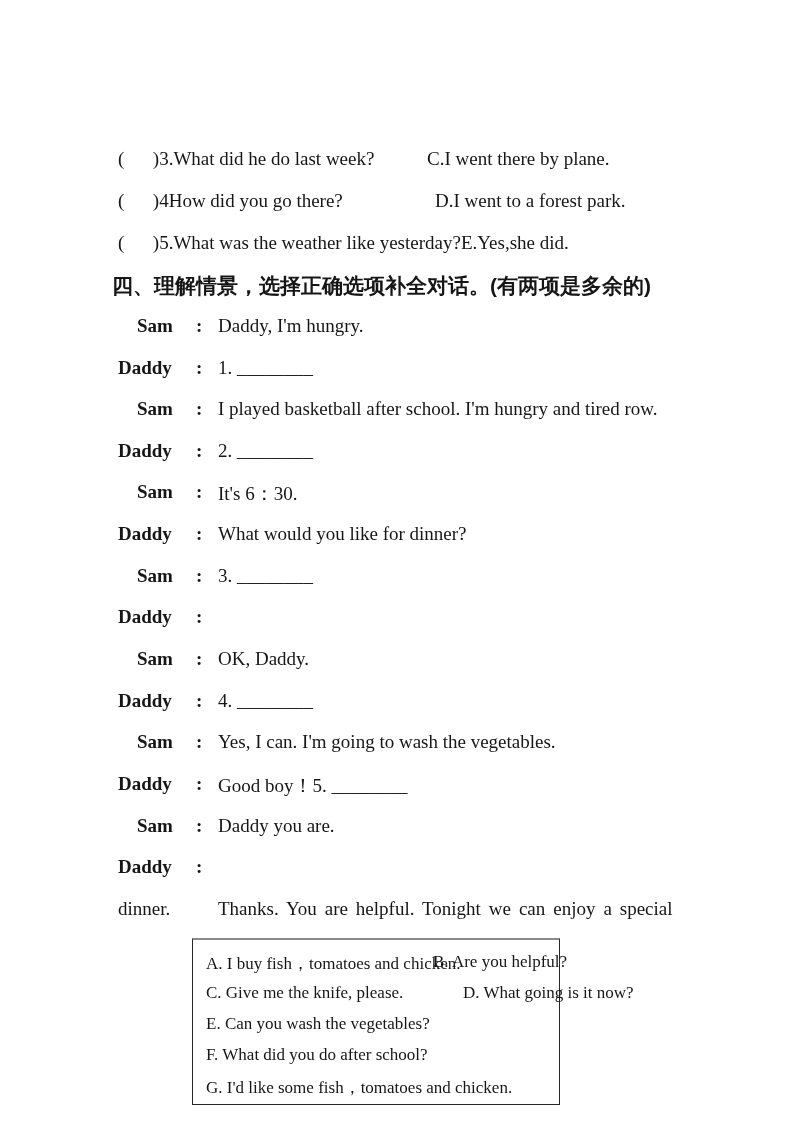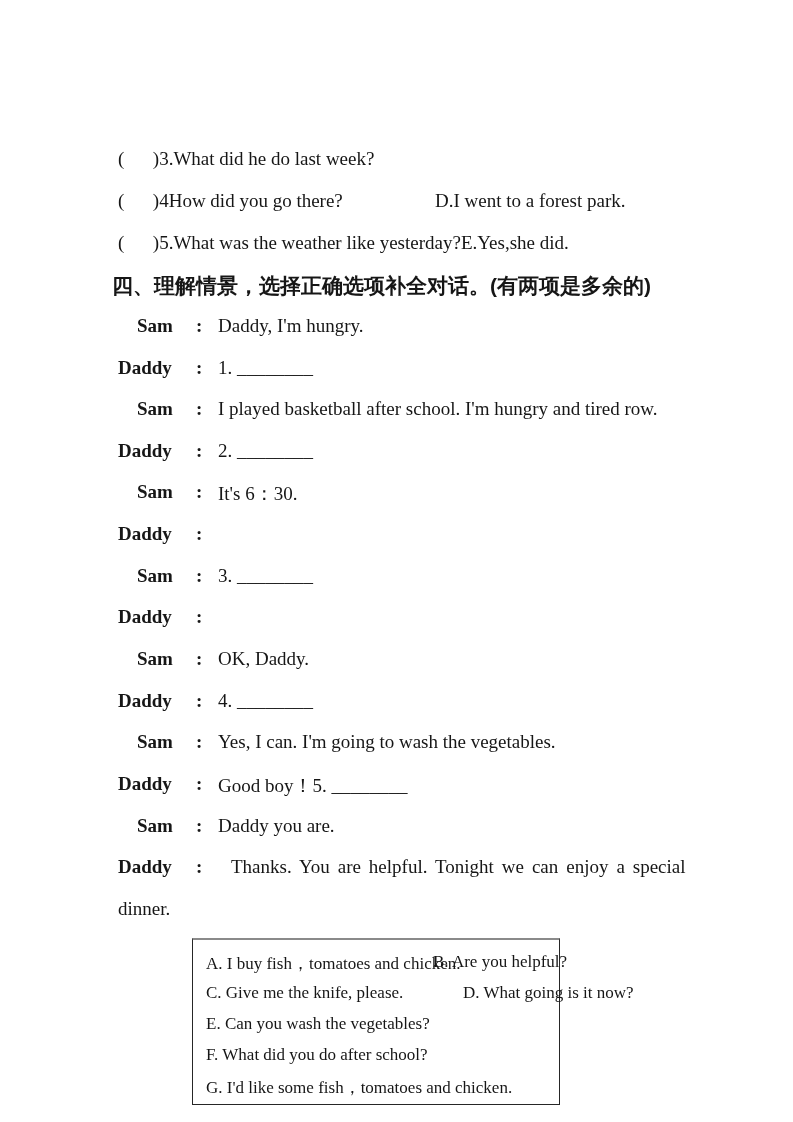--- a/index.html
+++ b/index.html
@@ -16,40 +16,41 @@
   .heading{
     position:absolute;left:112px;top:272px;font-size:21px;font-weight:700;
     font-family:"Liberation Sans","DejaVu Sans",sans-serif;white-space:pre;
   }
   
   .dlg{position:absolute;left:118px;width:560px;height:26px;font-size:19px;}
   .dlg .who{position:absolute;left:0;top:0;font-weight:700;white-space:pre;}
   .dlg.sam .who{left:19px;text-align:right;}
   .dlg .col{position:absolute;left:78px;top:0;font-weight:700;}
   .dlg .utt{position:absolute;left:100px;top:0;white-space:pre;}
-  .dlg.justify .utt{left:113px;word-spacing:3.2px;}
+  .dlg.justify .utt{left:100px;word-spacing:3.2px;margin-top:42px;}
   .dlg.cont{height:26px;}
   .dlg.cont .utt{left:0;}
   
   .opt-box{
     position:absolute;left:192px;top:938px;width:368px;height:167px;
     border:1.5px solid #262626;border-top:2px solid #8a8a8a;box-sizing:border-box;
     font-size:17px;
   }
   .opt-row{position:absolute;left:0;width:100%;height:24px;}
   .opt-row .l{position:absolute;left:13px;top:0;white-space:pre;}
   .opt-row .r{position:absolute;top:0;white-space:pre;}
 </style>
 </head>
 <body>
 
 <div class="page">
 
   <div class="match-row" style="top:148px">
     <span class="q">(      )3.What did he do last week?</span>
+    <span class="a" style="left:309px">C.I went there by plane.</span>
   </div>
   <div class="match-row" style="top:190px">
     <span class="q">(      )4How did you go there?</span>
     <span class="a" style="left:317px">D.I went to a forest park.</span>
   </div>
   <div class="match-row" style="top:232px">
     <span class="q">(      )5.What was the weather like yesterday?E.Yes,she did.</span><span class="faint-dot">.</span>
   </div>
 
   <div class="heading">四、理解情景，选择正确选项补全对话。(有两项是多余的)</div>
@@ -75,20 +76,21 @@
     <span class="utt">2. ________</span>
   </div>
   <div class="dlg sam" style="top:481px">
     <span class="who">Sam</span>
     <span class="col">:</span>
     <span class="utt">It's 6：30.</span>
   </div>
   <div class="dlg" style="top:523px">
     <span class="who">Daddy</span>
     <span class="col">:</span>
+    <span class="utt">What would you like for dinner?</span>
   </div>
   <div class="dlg sam" style="top:565px">
     <span class="who">Sam</span>
     <span class="col">:</span>
     <span class="utt">3. ________</span>
   </div>
   <div class="dlg" style="top:606px">
     <span class="who">Daddy</span>
     <span class="col">:</span>
   </div>

